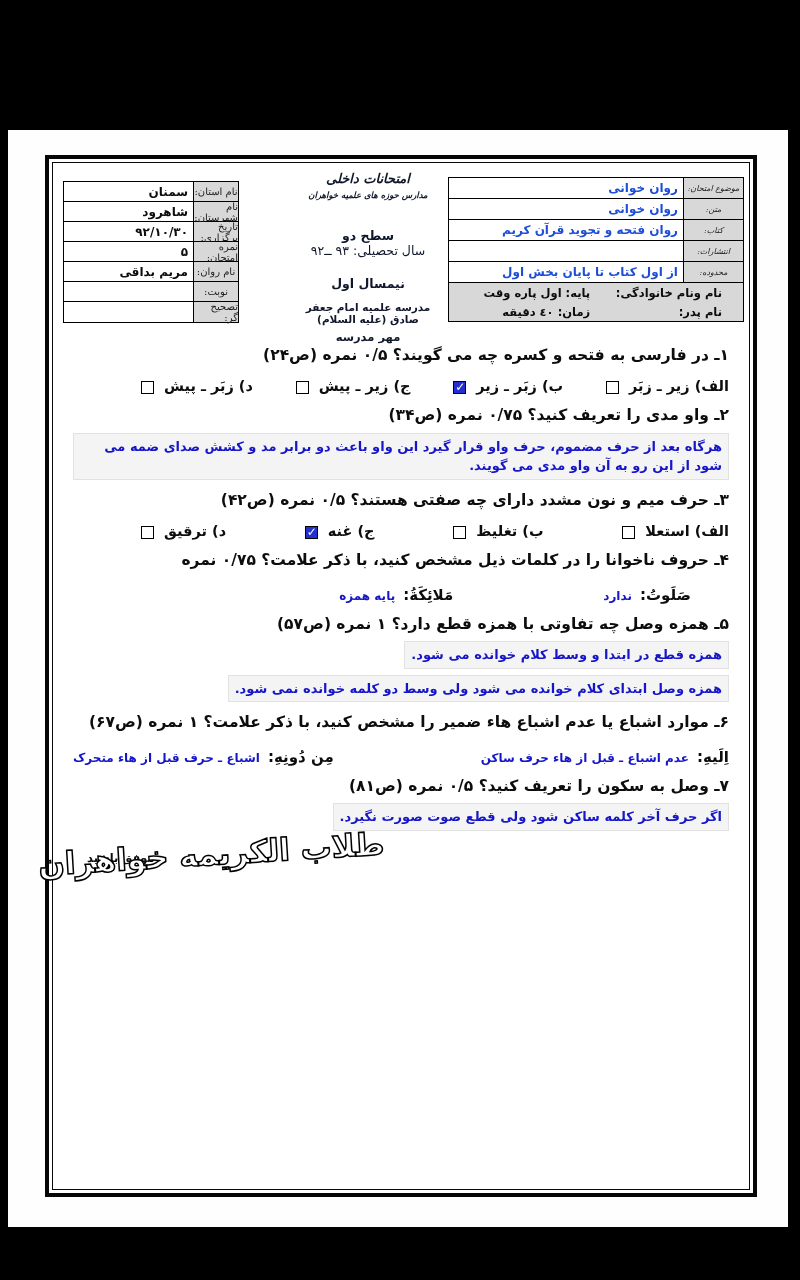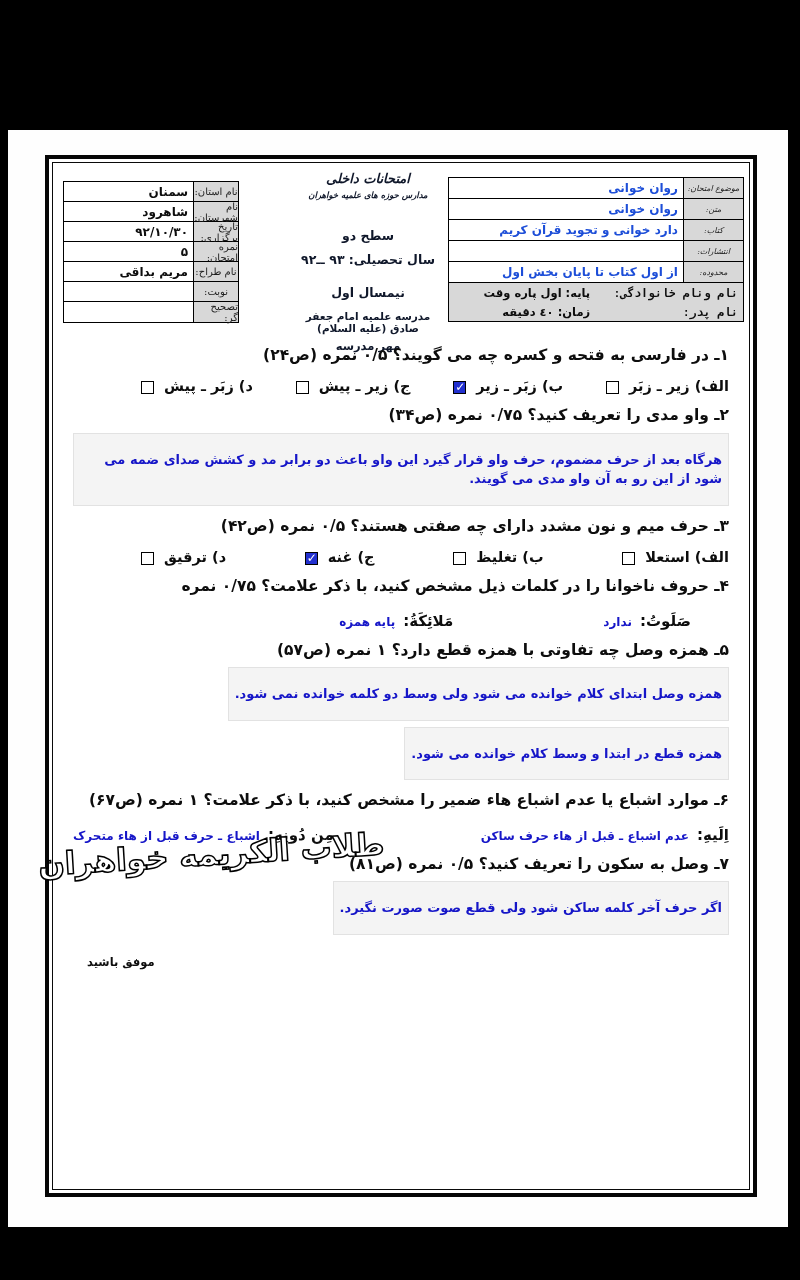--- a/index.html
+++ b/index.html
@@ -9,47 +9,47 @@
   .doc { position:absolute; left:45px; top:155px; width:712px; height:1042px; border:4px solid #060606; padding:3px; background:#fff; }
   .doc-inner { border:1.5px solid #0a0a0a; width:100%; height:100%; position:relative; }
 
   
   .right-table { position:absolute; top:14px; right:5px; width:296px; border:1px solid #000; }
   .rrow { display:flex; height:21px; border-bottom:1px solid #000; align-items:stretch; }
   .rrow .lbl { width:60px; background:#d8d8d8; border-left:1px solid #000; font-size:8px; font-style:italic; font-family:"DejaVu Serif", serif; display:flex; align-items:center; justify-content:center; color:#1c1c1c; }
   .rrow .val { flex:1; font-size:12px; font-weight:bold; display:flex; align-items:center; padding:0 5px; color:#1d4ed8; }
   .student-block { background:#d8d8d8; }
   .srow { display:flex; height:19px; align-items:center; font-size:11.5px; font-weight:bold; color:#0d0d0d; }
-  .srow .sl { width:52%; padding-right:5px;font-family:Liberation Mono, monospace; }
+  .srow .sl { width:52%; padding-right:21px; }
   .srow .sv { width:48%; }
 
   .left-table { position:absolute; top:18px; left:10px; width:176px; border:1px solid #000; }
   .lrow { display:flex; height:20px; border-bottom:1px solid #000; align-items:stretch; }
   .lrow:last-child, .rrow:last-of-type { border-bottom:none; }
   .lrow .lbl { width:45px; background:#d8d8d8; border-left:1px solid #000; font-size:10px; font-family:"DejaVu Serif", serif; display:flex; align-items:center; justify-content:center; color:#1c1c1c; }
   .lrow .val { flex:1; font-size:12px; font-weight:bold; display:flex; align-items:center; padding:0 5px; color:#0d0d0d; }
 
   .center-head { position:absolute; top:8px; right:306px; width:150px; text-align:center; color:#0f172a; }
   .ch-org1 { font-size:13px; font-weight:bold; font-style:italic; font-family:"DejaVu Serif", serif; }
   .ch-org2 { font-size:8.5px; font-weight:bold; font-style:italic; font-family:"DejaVu Serif", serif; margin-top:4px; }
   .ch-level { font-size:12.5px; font-weight:bold; margin-top:28px; }
-  .ch-year  { font-size:12.5px; font-weight:bold; margin-top:9px; }
+  .ch-year  { font-size:12.5px; font-weight:normal; }
   .ch-sem   { font-size:12.5px; font-weight:bold; margin-top:18px; }
   .ch-school{ font-size:10.5px; font-weight:bold; margin-top:10px; }
   .ch-stamp { font-size:11.5px; font-weight:bold; margin-top:5px; }
 
   
   .questions { position:absolute; top:172px; right:0; left:0; padding:0 20px; color:#0d0d0d; }
   .q-text { font-size:15.5px; font-weight:bold; margin:9px 0 4px; line-height:1.45; }
   .opt-row { display:flex; justify-content:space-between; align-items:center; margin:12px 0 10px; padding-left:28px; }
   .opt { display:flex; align-items:flex-end; gap:10px; font-size:14.5px; font-weight:bold;padding-left:40px; }
   .chk { width:13px; height:13px; border:1.7px solid #000; background:#fff; display:inline-block; position:relative; flex:0 0 auto; }
   .chk.checked { background:#2230cf; }
   .chk.checked::after { content:"✓"; position:absolute; top:-2px; right:0px; color:#fff; font-size:12px; font-weight:bold; }
-  .answer { color:#1616c8; font-weight:bold; font-size:13px; background:#f4f4f4; border:1px solid #e2e2e2; padding:16px 6px; margin:6px 0; width:fit-content; max-width:100%; line-height:1.5; }
+  .answer { color:#1616c8; font-weight:bold; font-size:13px; background:#f4f4f4; border:1px solid #e2e2e2; padding:3px 6px; margin:6px 0; width:fit-content; max-width:100%; line-height:1.5; }
   .answer.full { width:100%; }
   .word-row { display:flex; align-items:baseline; margin:14px 0 8px; }
   .word-item { display:flex; align-items:baseline; gap:8px; }
   .word { font-size:15px; font-weight:bold; }
   .word-ans { color:#1616c8; font-weight:bold; font-size:12px; }
   .q4-row { padding-right:38px; gap:150px; }
   .q6-row { justify-content:space-between; }
   .good-luck { font-size:11.5px; font-weight:bold; text-align:left; padding-left:14px; margin-top:20px; }
 
   .watermark { position:absolute; left:38px; top:836px; font-size:31px; font-weight:bold; letter-spacing:1px; color:#fff; -webkit-text-stroke:1.5px #000; text-shadow:0 0 1px #000; transform:rotate(-3.5deg); white-space:nowrap; font-family:"DejaVu Sans", sans-serif; }
@@ -67,21 +67,21 @@
         <div class="rrow">
           <span class="lbl">موضوع امتحان:</span>
           <span class="val">روان خوانی</span>
         </div>
         <div class="rrow">
           <span class="lbl">متن:</span>
           <span class="val">روان خوانی</span>
         </div>
         <div class="rrow">
           <span class="lbl">کتاب:</span>
-          <span class="val">دارد خوانی و تجوید قرآن کریم</span>
+          <span class="val">روان فتحه و تجوید قرآن کریم</span>
         </div>
         <div class="rrow">
           <span class="lbl">انتشارات:</span>
           <span class="val"></span>
         </div>
         <div class="rrow">
           <span class="lbl">محدوده:</span>
           <span class="val">از اول کتاب تا پایان بخش اول</span>
         </div>
         <div class="student-block">
@@ -117,21 +117,21 @@
         </div>
         <div class="lrow">
           <span class="lbl">تاریخ برگزاری:</span>
           <span class="val">۹۲/۱۰/۳۰</span>
         </div>
         <div class="lrow">
           <span class="lbl">نمره امتحان:</span>
           <span class="val">۵</span>
         </div>
         <div class="lrow">
-          <span class="lbl">نام طراح:</span>
+          <span class="lbl">نام روان:</span>
           <span class="val">مریم بداقی</span>
         </div>
         <div class="lrow">
           <span class="lbl">نوبت:</span>
           <span class="val"></span>
         </div>
         <div class="lrow">
           <span class="lbl">تصحیح گر:</span>
           <span class="val"></span>
         </div>
@@ -188,22 +188,22 @@
             <span class="word">صَلَوتُ:</span>
             <span class="word-ans">ندارد</span>
           </div>
           <div class="word-item">
             <span class="word">مَلائِکَةُ:</span>
             <span class="word-ans">پایه همزه</span>
           </div>
         </div>
 
         <div class="q-text">۵ـ همزه وصل چه تفاوتی با همزه قطع دارد؟ ۱ نمره (ص۵۷)</div>
+        <div class="answer">همزه قطع در ابتدا و وسط کلام خوانده می شود.</div>
         <div class="answer">همزه وصل ابتدای کلام خوانده می شود ولی وسط دو کلمه خوانده نمی شود.</div>
-        <div class="answer">همزه قطع در ابتدا و وسط کلام خوانده می شود.</div>
 
         <div class="q-text">۶ـ موارد اشباع یا عدم اشباع هاء ضمیر را مشخص کنید، با ذکر علامت؟ ۱ نمره (ص۶۷)</div>
         <div class="word-row q6-row">
           <div class="word-item">
             <span class="word">اِلَیهِ:</span>
             <span class="word-ans">عدم اشباع ـ قبل از هاء حرف ساکن</span>
           </div>
           <div class="word-item">
             <span class="word">مِن دُونِهِ:</span>
             <span class="word-ans">اشباع ـ حرف قبل از هاء متحرک</span>

